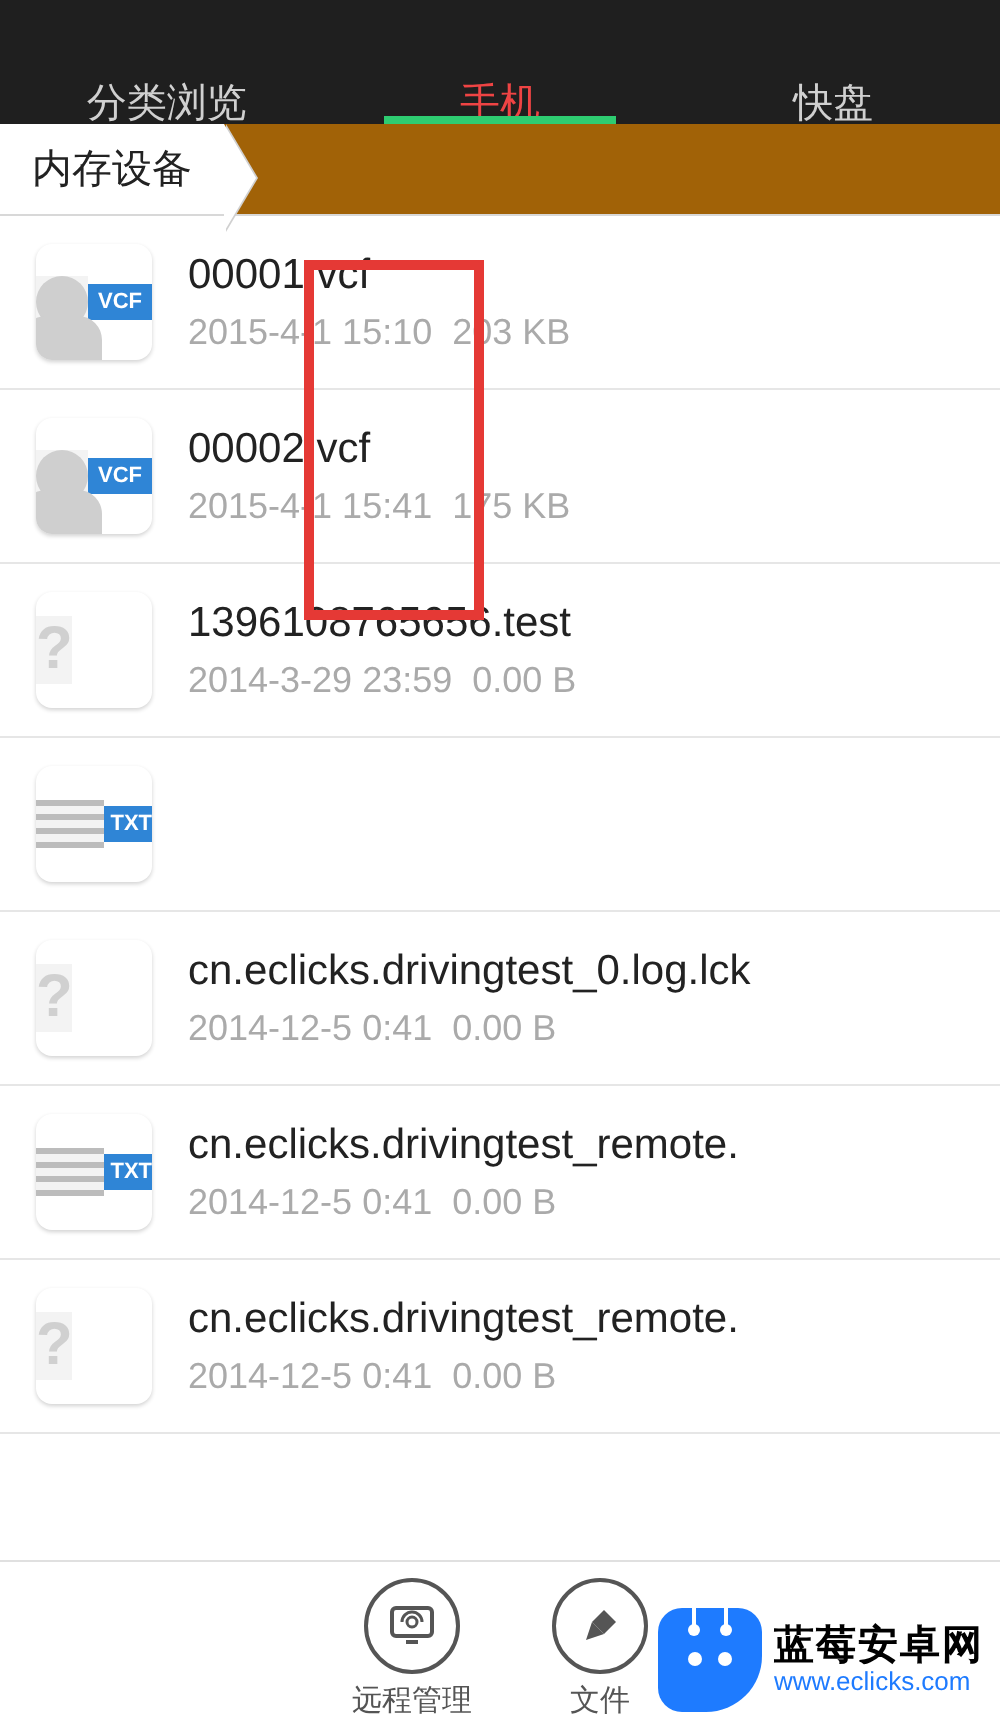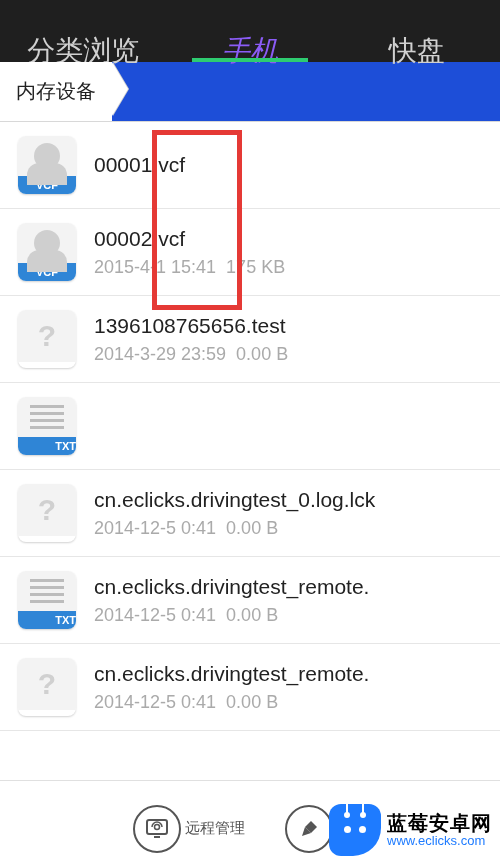--- a/index.html
+++ b/index.html
@@ -1,43 +1,43 @@
 <!DOCTYPE html>
 <html><head>
 <meta charset="utf-8">
 <style>
   * { box-sizing: border-box; margin: 0; padding: 0; }
   html, body { width: 500px; height: 868px; font-family: -apple-system, "Helvetica Neue", Arial, sans-serif; background: #fff; overflow: hidden; }
   .tabs { display: flex; background: #1f1f1f; height: 62px; }
-  .tab { flex: 1; display: flex; align-items: center; justify-content: center; color: #d0d0d0; font-size: 28px; cursor: pointer; position: relative; margin-top: 40px; }
-  .tab.active { color: #8b5cf6; font-style: italic; }
+  .tab { flex: 1; display: flex; align-items: center; justify-content: center; color: #d0d0d0; font-size: 20px; cursor: pointer; position: relative; margin-top: 40px; }
+  .tab.active { color: #ef4444; }
   .tab.active::after { content: ""; position: absolute; bottom: 0; left: 15%; right: 15%; height: 4px; background: #2ecc71; }
-  .breadcrumb { display: flex; align-items: center; height: 60px; background: #1d4ed8; border-bottom: 1px solid #d8d8d8; }
+  .breadcrumb { display: flex; align-items: center; height: 46px; background: #a16207; border-bottom: 1px solid #d8d8d8; }
   .crumb { background: #fff; height: 100%; display: flex; align-items: center; padding: 0 16px; font-size: 20px; color: #222; position: relative; cursor: pointer; }
   .crumb::after { content: ""; position: absolute; right: -16px; top: 0; width: 0; height: 0; border-top: 27px solid transparent; border-bottom: 27px solid transparent; border-left: 16px solid #fff; filter: drop-shadow(1px 0 0 #d0d0d0); }
   .filelist { background: #fff; }
   .file-row { display: flex; align-items: center; padding: 14px 18px; border-bottom: 1px solid #e6e6e6; cursor: pointer; position: relative; }
-  .icon-box { width: 58px; height: 58px; border-radius: 8px; flex-shrink: 0; display: flex; flex-direction: column; align-items: center; justify-content: flex-end; margin-right: 18px; overflow: hidden; box-shadow: 0 1px 2px rgba(0,0,0,.18); }
+  .icon-box { width: 58px; height: 58px; border-radius: 8px; flex-shrink: 0; display: flex; flex-direction: row; align-items: center; justify-content: flex-end; margin-right: 18px; overflow: hidden; box-shadow: 0 1px 2px rgba(0,0,0,.18); }
   .icon-body { flex: 1; width: 100%; display: flex; align-items: center; justify-content: center; background: #f3f3f3; }
   .icon-label { width: 100%; text-align: center; font-size: 11px; font-weight: 700; color: #fff; padding: 3px 0; }
   .icon-vcf .icon-label { background: #2f85d6; }
   .icon-txt .icon-label { background: #2f85d6; text-align: right; }
   .icon-unknown .icon-label { background: transparent; color: transparent; }
   .vcf-person { width: 26px; height: 26px; border-radius: 50%; background: #cfcfcf; position: relative; }
   .vcf-person::after { content: ""; position: absolute; bottom: -16px; left: -7px; width: 40px; height: 22px; border-radius: 12px 12px 0 0; background: #cfcfcf; }
   .txt-lines { width: 34px; display: flex; flex-direction: column; gap: 4px; }
   .txt-lines span { height: 3px; background: #bcbcbc; }
   .unknown-q { font-size: 30px; font-weight: 700; color: #d0d0d0; }
   .file-info { flex: 1; min-width: 0; }
   .file-name { font-size: 21px; color: #222; white-space: nowrap; overflow: hidden; text-overflow: ellipsis; }
   .file-meta { margin-top: 6px; font-size: 18px; color: #aaa; }
   .file-meta .sep { display: inline-block; width: 10px; }
   .highlight-box { position: absolute; border: 5px solid #e53935; pointer-events: none; top: 130px; left: 152px; width: 90px; height: 180px; z-index: 5; }
   .bottom-bar { position: absolute; bottom: 0; left: 0; right: 0; height: 88px; background: #fff; border-top: 1px solid #e0e0e0; display: flex; justify-content: center; gap: 40px; padding-top: 8px; }
-  .bottom-btn { display: flex; flex-direction: row; align-items: center; gap: 4px; cursor: pointer; }
+  .bottom-btn { display: flex; flex-direction: column; align-items: center; gap: 4px; cursor: pointer; }
   .bottom-icon { width: 48px; height: 48px; border: 2px solid #555; border-radius: 50%; display: flex; align-items: center; justify-content: center; font-size: 22px; color: #555; }
   .bottom-label { font-size: 15px; color: #555; white-space: nowrap; overflow: hidden; max-width: 60px; }
   .watermark { position: absolute; right: 8px; bottom: 12px; display: flex; align-items: center; gap: 6px; z-index: 10; }
   .wm-icon { width: 52px; height: 52px; background: #1e7bff; border-radius: 12px 12px 28px 12px; position: relative; overflow: hidden; }
   .wm-antenna { position: absolute; top: 8px; left: 50%; transform: translateX(-50%); display: flex; gap: 10px; }
   .wm-antenna span { width: 6px; height: 6px; background: #fff; border-radius: 50%; position: relative; }
   .wm-antenna span::after { content: ""; position: absolute; bottom: 5px; left: 2px; width: 2px; height: 10px; background: #fff; }
   .wm-eyes { position: absolute; top: 22px; left: 50%; transform: translateX(-50%); display: flex; gap: 8px; }
   .wm-eyes span { width: 7px; height: 7px; background: #fff; border-radius: 50%; }
   .wm-text { display: flex; flex-direction: column; line-height: 1.1; }
@@ -60,20 +60,21 @@
 <div class="filelist" id="filelist">
     <div class="file-row">
       <div class="icon-box icon-vcf">
         <div class="icon-body">
           <div class="vcf-person"></div>
         </div>
         <div class="icon-label">VCF</div>
       </div>
       <div class="file-info">
         <div class="file-name">00001.vcf</div>
+        <div class="file-meta"><span>2015-4-1 15:10</span><span class="sep"></span><span>203 KB</span></div>
       </div>
     </div>
     <div class="file-row">
       <div class="icon-box icon-vcf">
         <div class="icon-body">
           <div class="vcf-person"></div>
         </div>
         <div class="icon-label">VCF</div>
       </div>
       <div class="file-info">

